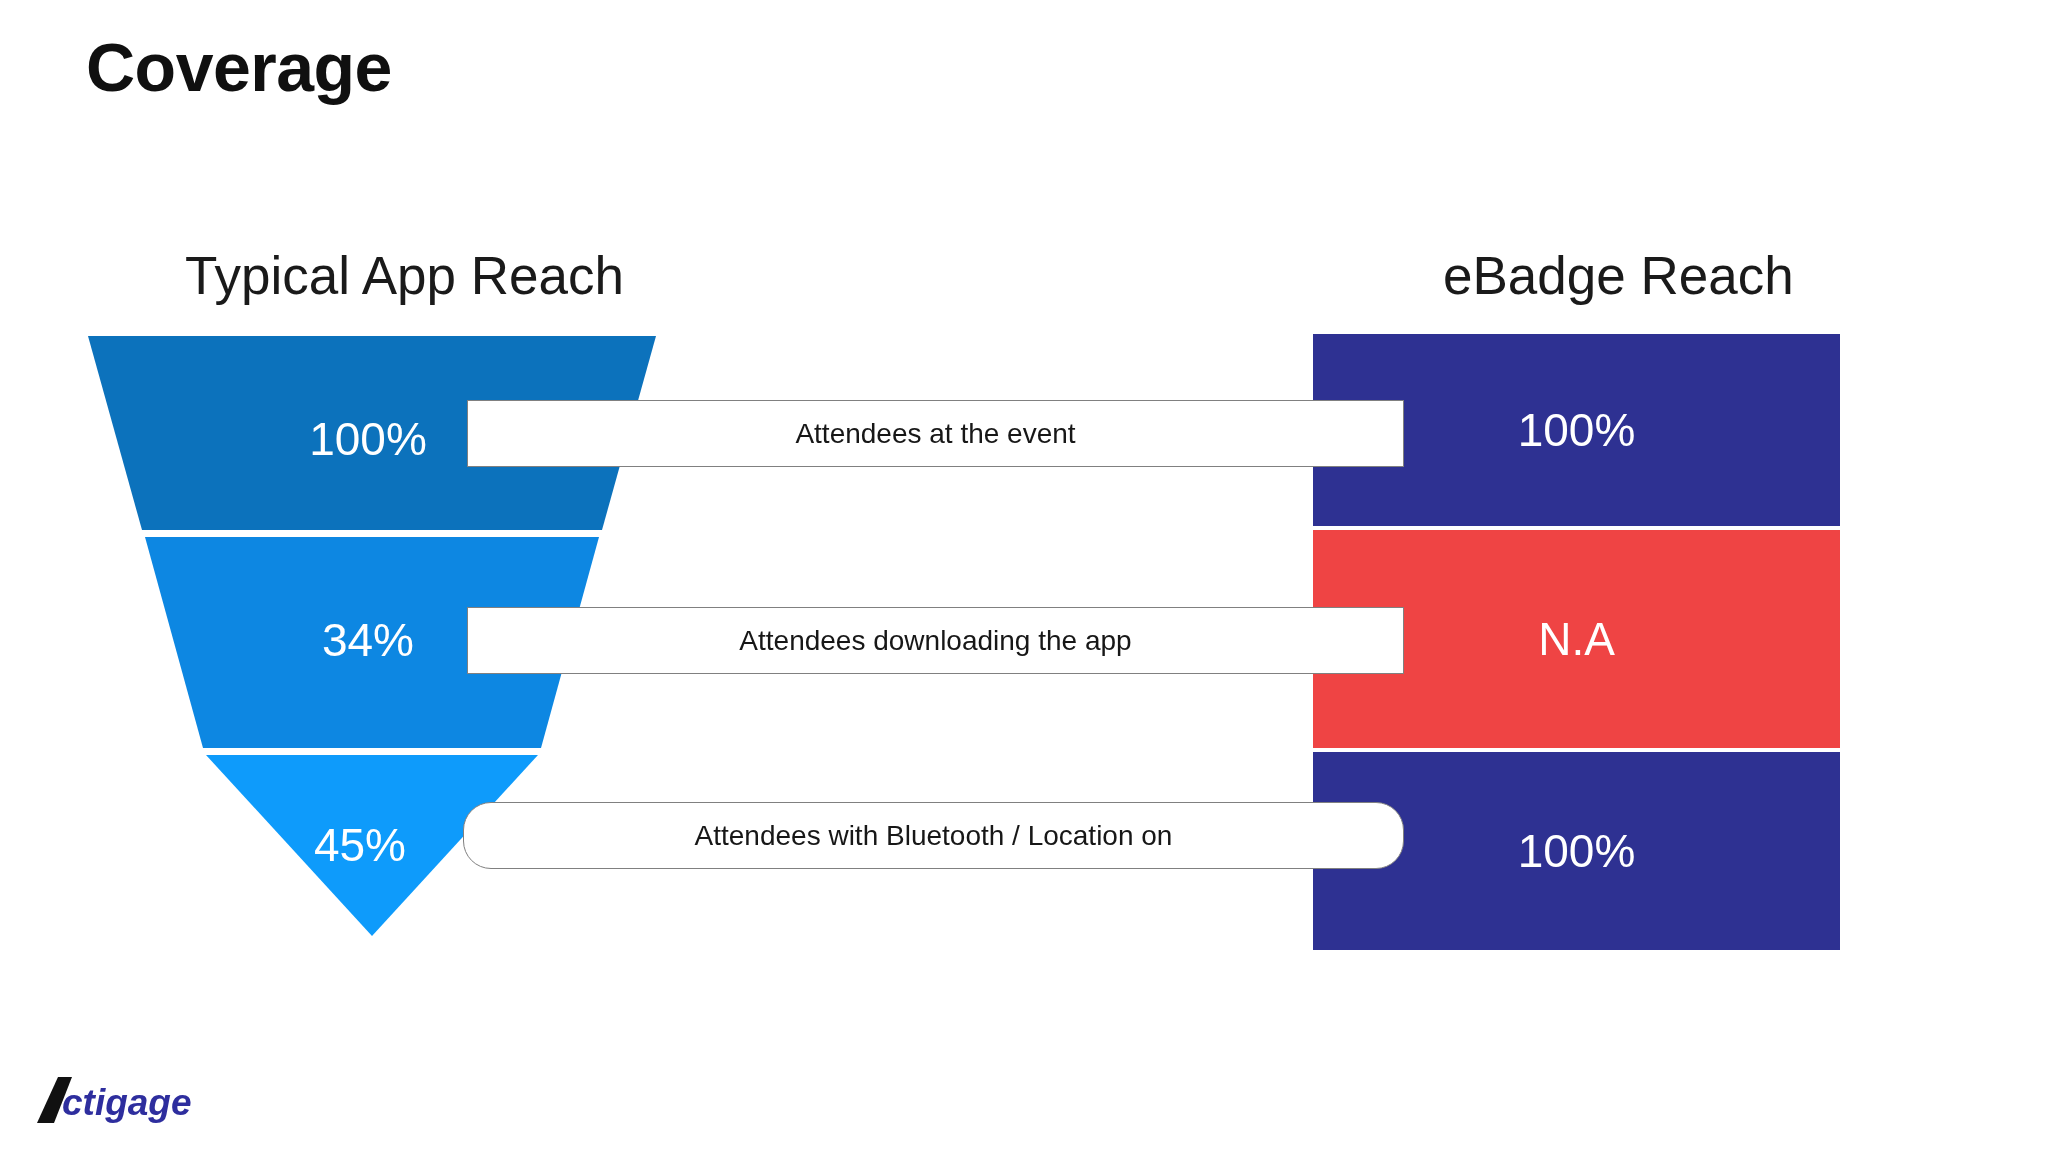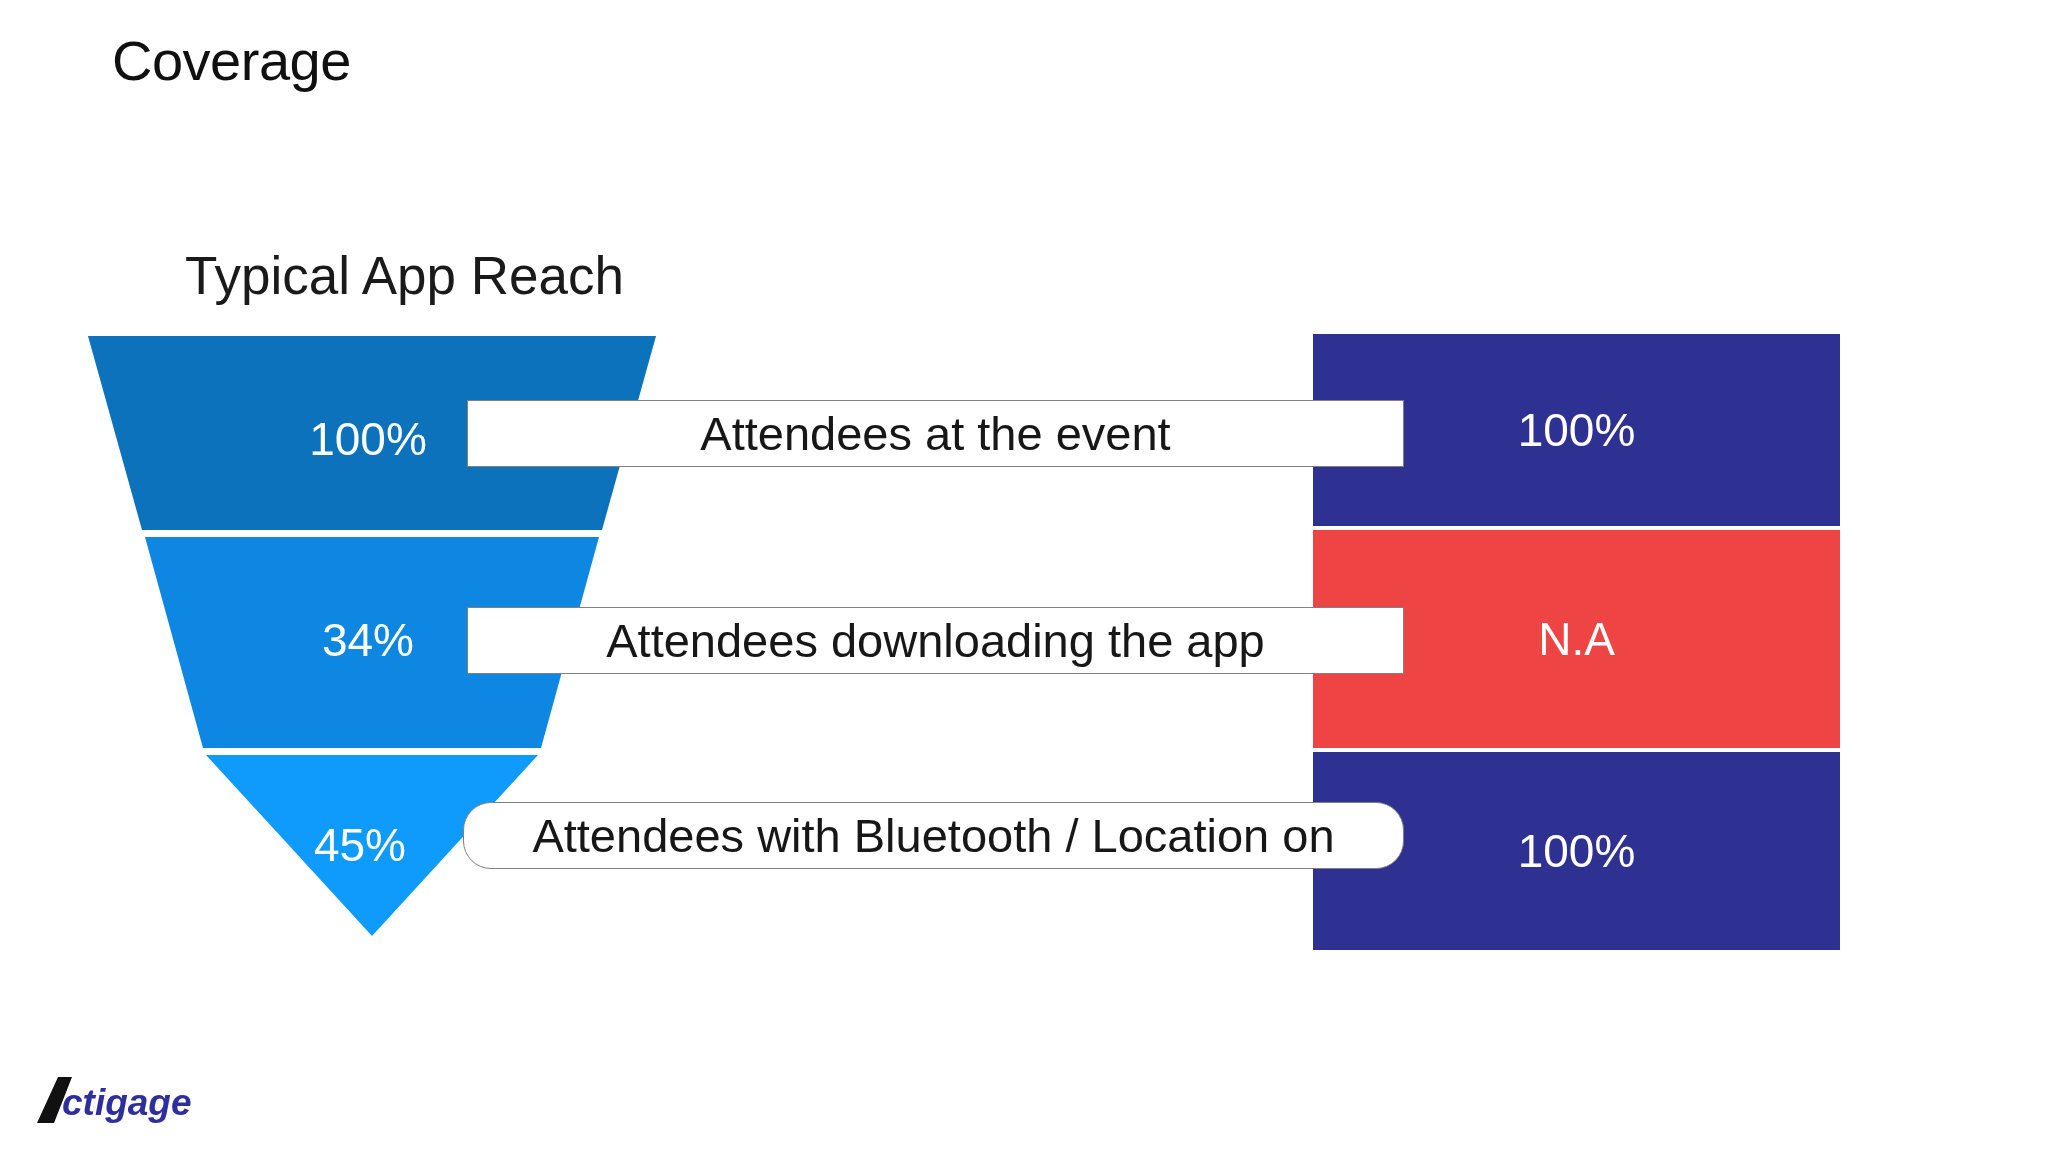--- a/index.html
+++ b/index.html
@@ -16,27 +16,26 @@
     height: 1152px;
     background: #ffffff;
     overflow: hidden;
   }
 
   
   #slide-title {
     position: absolute;
     left: 86px;
     top: 32px;
-    font-size: 56px;
+    font-size: 68px;
     line-height: 1.05;
-    font-weight: 400;
+    font-weight: 700;
     color: #101010;
     letter-spacing: -0.5px;
     white-space: nowrap;
-    margin-left: 26px;
   }
 
   
   .col-header {
     position: absolute;
     font-size: 53px;
     font-weight: 400;
     color: #1a1a1a;
     white-space: nowrap;
   }
@@ -89,21 +88,21 @@
   .stage-label {
     position: absolute;
     background: #ffffff;
     border: 1px solid #808080;
     display: flex;
     align-items: center;
     justify-content: center;
     box-sizing: border-box;
   }
   .stage-label span {
-    font-size: 47px;
+    font-size: 28px;
     color: #171717;
     white-space: nowrap;
     font-weight: 400;
   }
   #stage-label-0 { left: 467px; top: 400px; width: 937px; height: 67px; }
   #stage-label-1 { left: 467px; top: 607px; width: 937px; height: 67px; }
   #stage-label-2 { left: 463px; top: 802px; width: 941px; height: 67px; border-radius: 28px; }
 
   
   #logo {
@@ -116,20 +115,21 @@
   }
 </style>
 </head>
 <body>
 
 <div id="slide" style="background: rgb(255, 255, 255);">
 
   <div id="slide-title">Coverage</div>
 
   <div class="col-header" id="header-left">Typical App Reach</div>
+  <div class="col-header" id="header-right">eBadge Reach</div>
 
   <div id="funnel-wrap">
     <svg id="funnel-svg" width="2048" height="1152" viewBox="0 0 2048 1152" xmlns="http://www.w3.org/2000/svg">
       <polygon id="funnel-seg-0" points="88,336 656,336 602,530 142,530" fill="#0C72BC"></polygon>
       <polygon id="funnel-seg-1" points="145,537 599,537 541,748 203,748" fill="#0D87E2"></polygon>
       <polygon id="funnel-seg-2" points="206,755 538,755 372,936" fill="#0E9BFB"></polygon>
     </svg>
   </div>
 
   <div class="funnel-value" id="funnel-value-0">100%</div>

